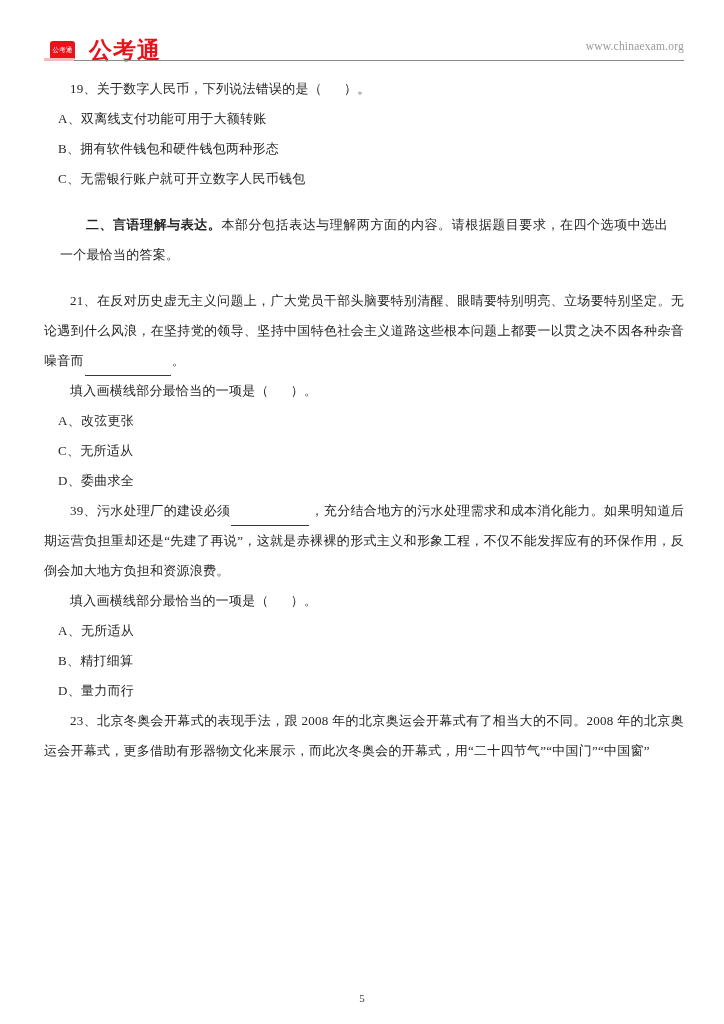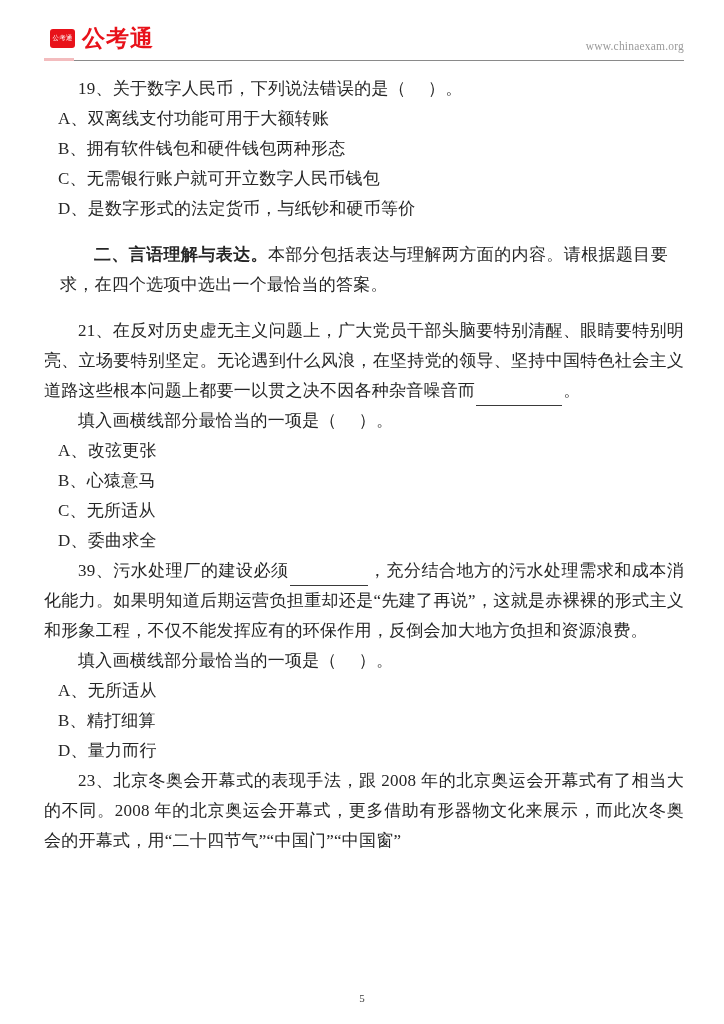--- a/index.html
+++ b/index.html
@@ -27,24 +27,24 @@
   .header {
     position: absolute;
     left: 44px;
     top: 26px;
     width: 640px;
     height: 36px;
   }
   .brand {
     position: absolute;
     left: 6px;
-    top: 1px;
+    top: 13px;
     display: flex;
     align-items: center;
-    gap: 7px;
+    gap: 14px;
   }
   .brand-mark {
     width: 25px;
     height: 19px;
     background: #e8121a;
     border-radius: 3px;
     display: flex;
     align-items: center;
     justify-content: center;
     color: #ffffff;
@@ -95,21 +95,21 @@
     position: absolute;
     left: 44px;
     top: 74px;
     width: 640px;
   }
 
   .q-line,
   .opt-line,
   .sec-line,
   .prompt-line {
-    font-size: 17px;
+    font-size: 13px;
     line-height: 30px;
     color: #262626;
     letter-spacing: 0.25px;
     text-align: justify;
     text-justify: inter-ideograph;
   }
 
   
   .q-para {
     text-indent: 2em;
@@ -181,31 +181,29 @@
   <div class="header-rule"></div>
   <div class="header-rule-accent"></div>
 
   <div class="content">
 
     <div>
       <p class="q-line q-para"><span>19、关于数字人民币，下列说法错误的是（</span><span class="paren-gap"></span><span>）。</span></p>
       <p class="q-line opt-line">A、双离线支付功能可用于大额转账</p>
       <p class="q-line opt-line">B、拥有软件钱包和硬件钱包两种形态</p>
       <p class="q-line opt-line">C、无需银行账户就可开立数字人民币钱包</p>
-      <p class="q-line opt-line">D、是数字形式的法定货币，与纸钞和硬币等价</p>
     </div>
 
 
     <p class="q-line sec-line"><span class="sec-title">二、言语理解与表达。</span><span>本部分包括表达与理解两方面的内容。请根据题目要求，在四个选项中选出一个最恰当的答案。</span></p>
 
     <div>
       <p class="q-line q-para"><span>21、在反对历史虚无主义问题上，广大党员干部头脑要特别清醒、眼睛要特别明亮、立场要特别坚定。无论遇到什么风浪，在坚持党的领导、坚持中国特色社会主义道路这些根本问题上都要一以贯之决不因各种杂音噪音而</span><span class="blank-fill"></span><span>。</span></p>
       <p class="q-line prompt-line"><span>填入画横线部分最恰当的一项是（</span><span class="paren-gap"></span><span>）。</span></p>
       <p class="q-line opt-line">A、改弦更张</p>
-      <p class="q-line opt-line">B、心猿意马</p>
       <p class="q-line opt-line">C、无所适从</p>
       <p class="q-line opt-line">D、委曲求全</p>
     </div>
 
     <div>
       <p class="q-line q-para"><span>39、污水处理厂的建设必须</span><span class="blank-fill short"></span><span>，充分结合地方的污水处理需求和成本消化能力。如果明知道后期运营负担重却还是“先建了再说”，这就是赤裸裸的形式主义和形象工程，不仅不能发挥应有的环保作用，反倒会加大地方负担和资源浪费。</span></p>
       <p class="q-line prompt-line"><span>填入画横线部分最恰当的一项是（</span><span class="paren-gap"></span><span>）。</span></p>
       <p class="q-line opt-line">A、无所适从</p>
       <p class="q-line opt-line">B、精打细算</p>
       <p class="q-line opt-line">D、量力而行</p>

